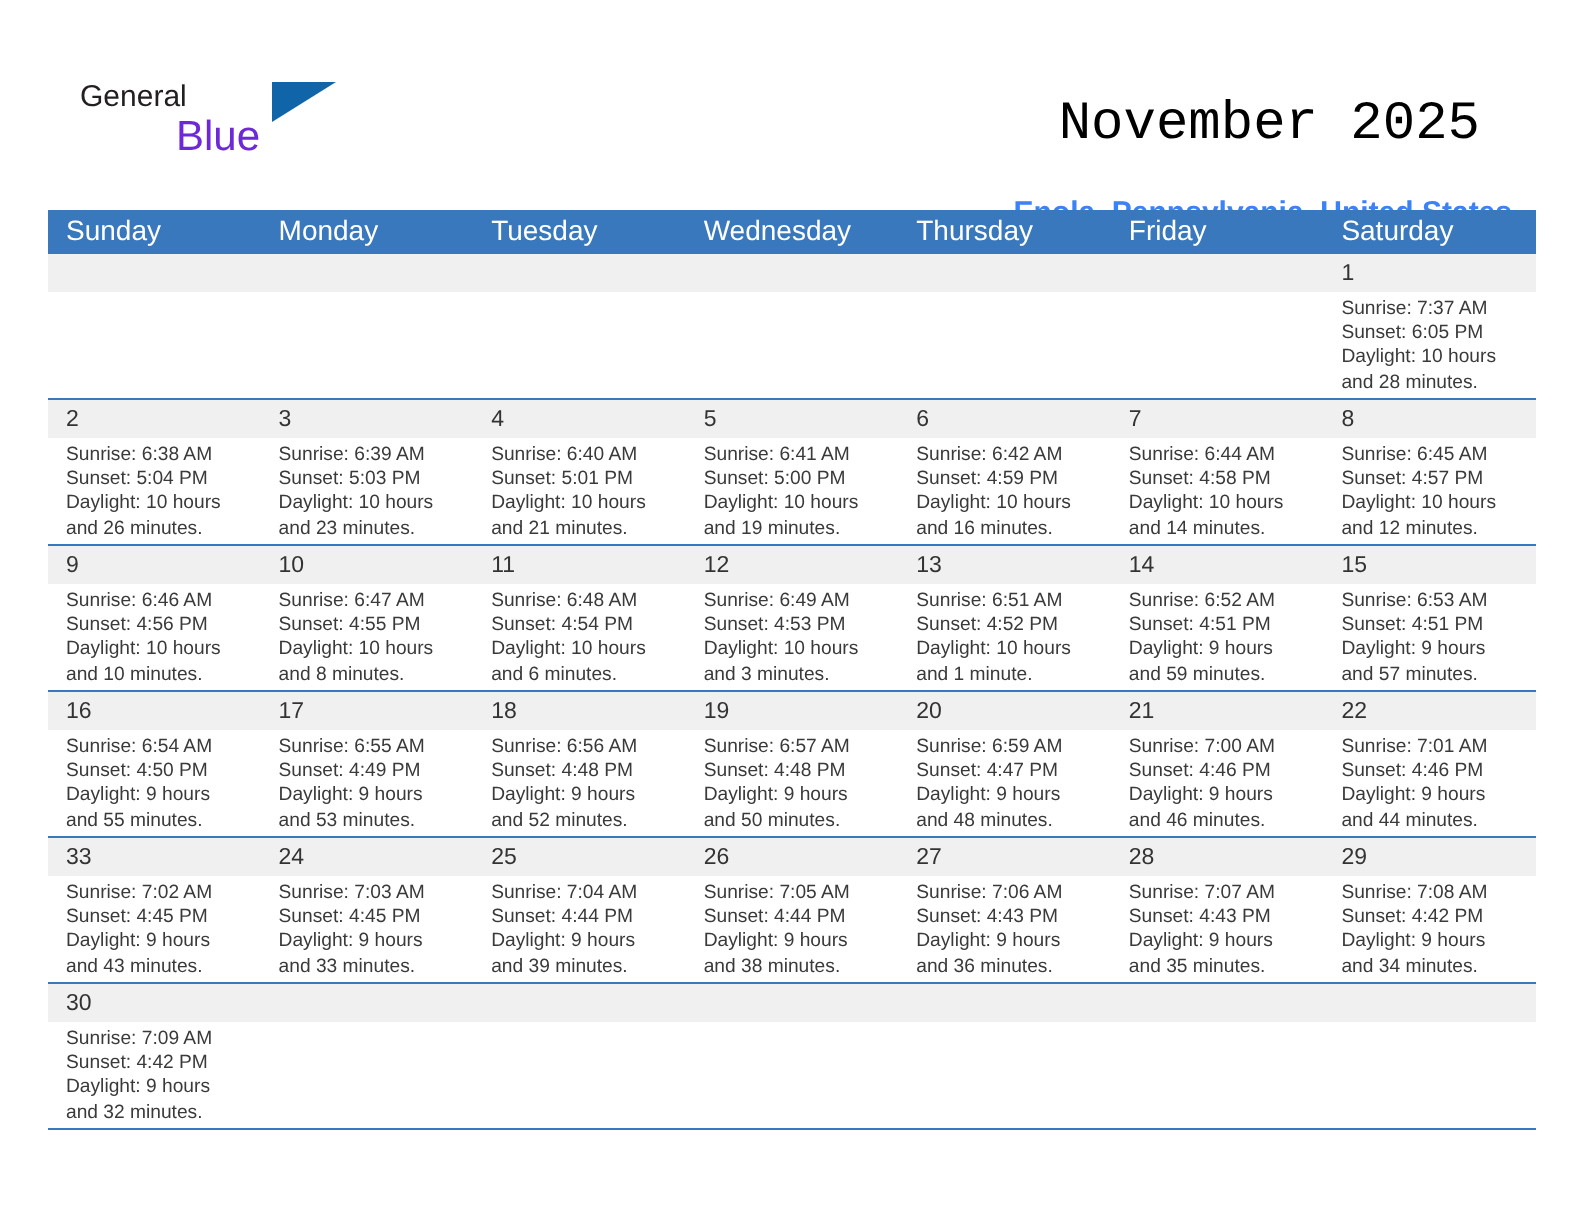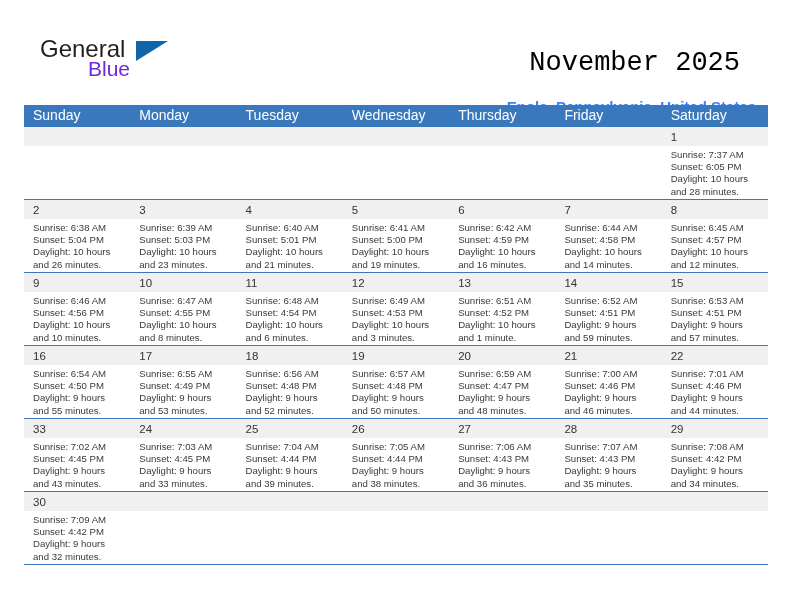--- a/index.html
+++ b/index.html
@@ -32,21 +32,21 @@
     position: absolute;
     left: 40px;
     top: 38px;
     width: 200px;
     height: 54px;
   }
   .logo-general {
     position: absolute;
     left: 0;
     top: 0;
-    font-size: 24px;
+    font-size: 15px;
     color: #231f20;
     letter-spacing: 0px;
     line-height: 22px;
   }
   .logo-blue {
     position: absolute;
     left: 48px;
     top: 20px;
     font-size: 21px;
     color: #6d28d9;

